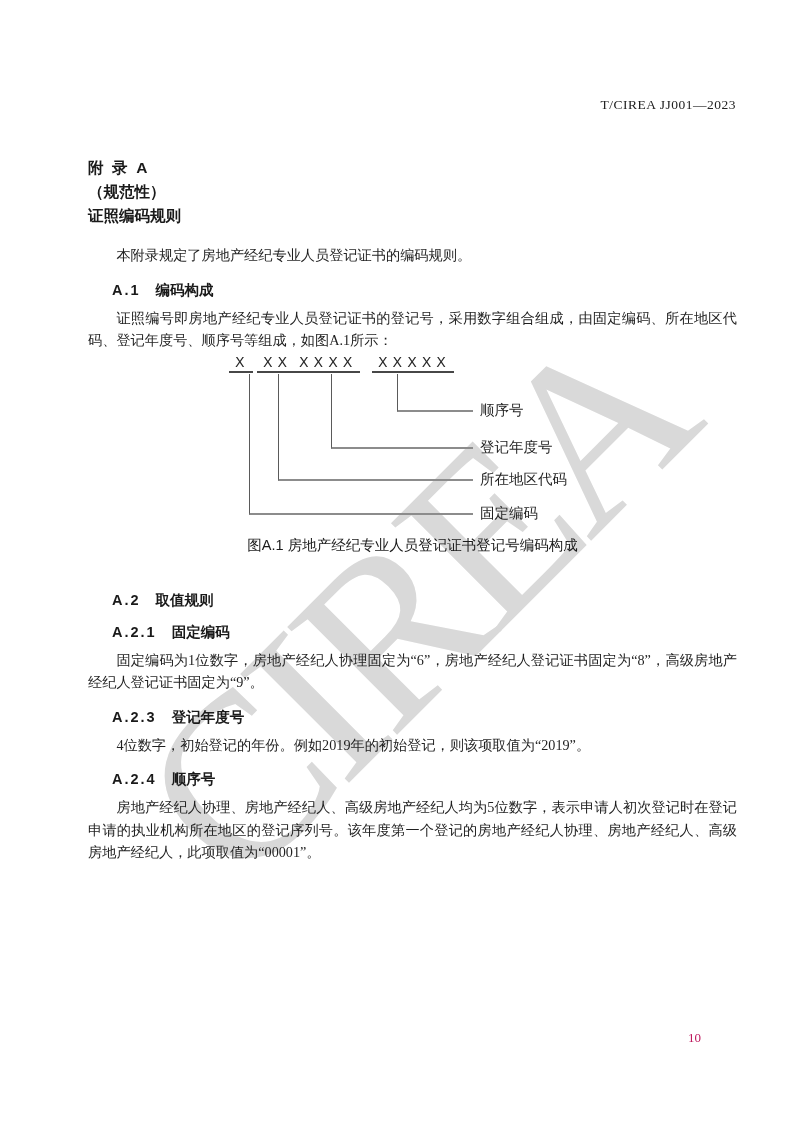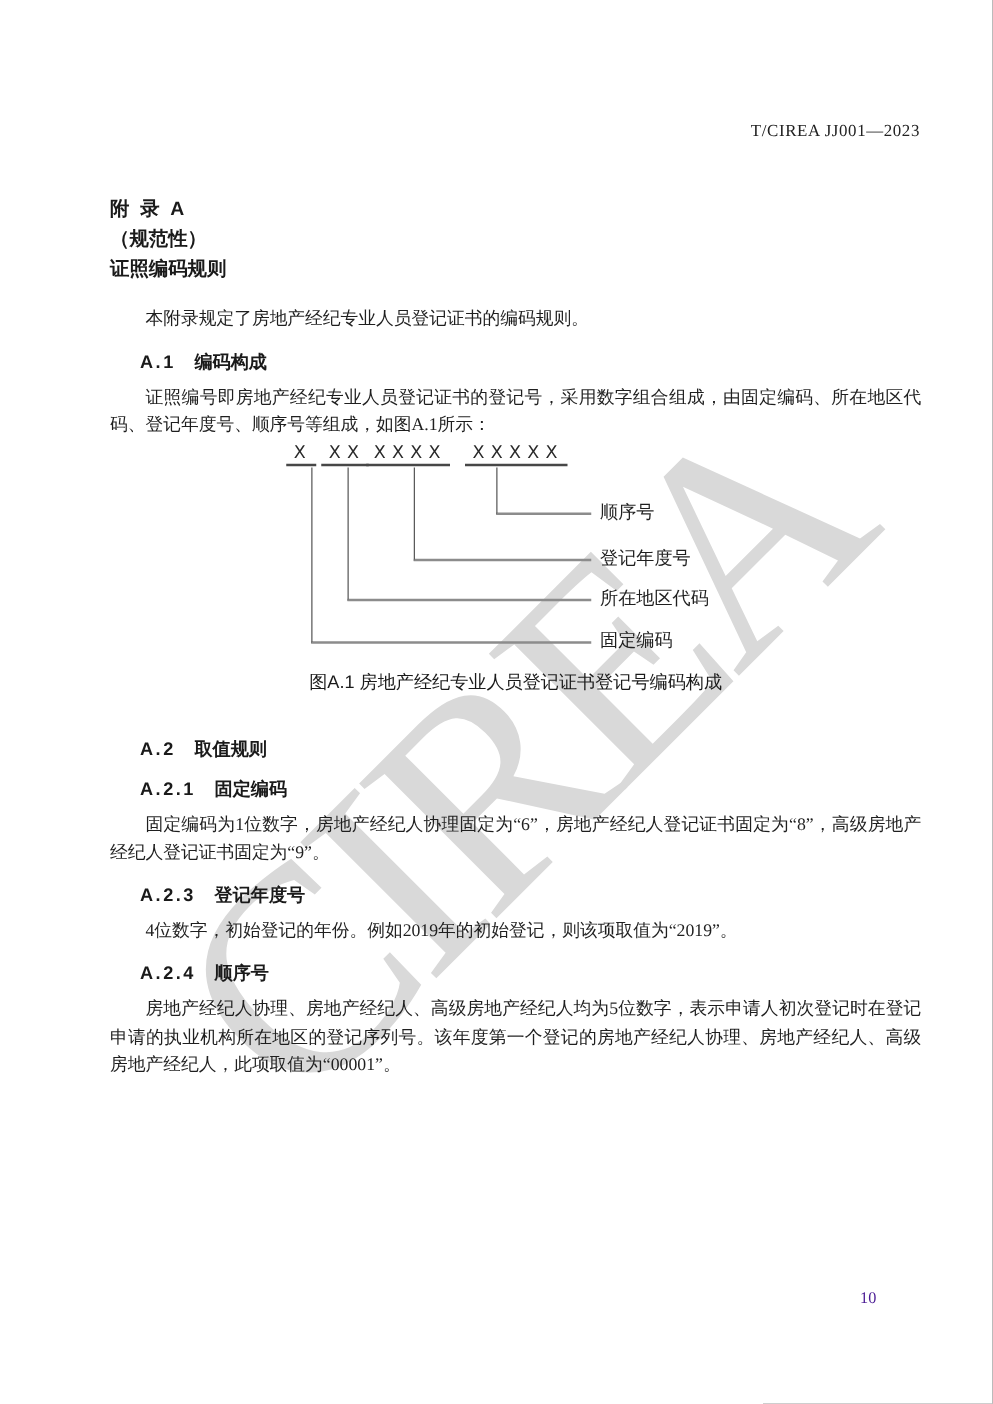--- a/index.html
+++ b/index.html
@@ -104,21 +104,21 @@
     font-weight:normal;
     font-size:14.5px;
     margin-top:12px;
     color:#1a1a1a;
   }
   .sec-gap{margin-top:36px;}
   .page-number{
     position:absolute;
     top:1030px;left:688px;
     font-size:13px;
-    color:#4c1d95;
+    color:#be185d;
     z-index:1;
   }
 </style>
 </head>
 <body>
 
 <div class="page">
 
   <div class="watermark">CIREA</div>
 

